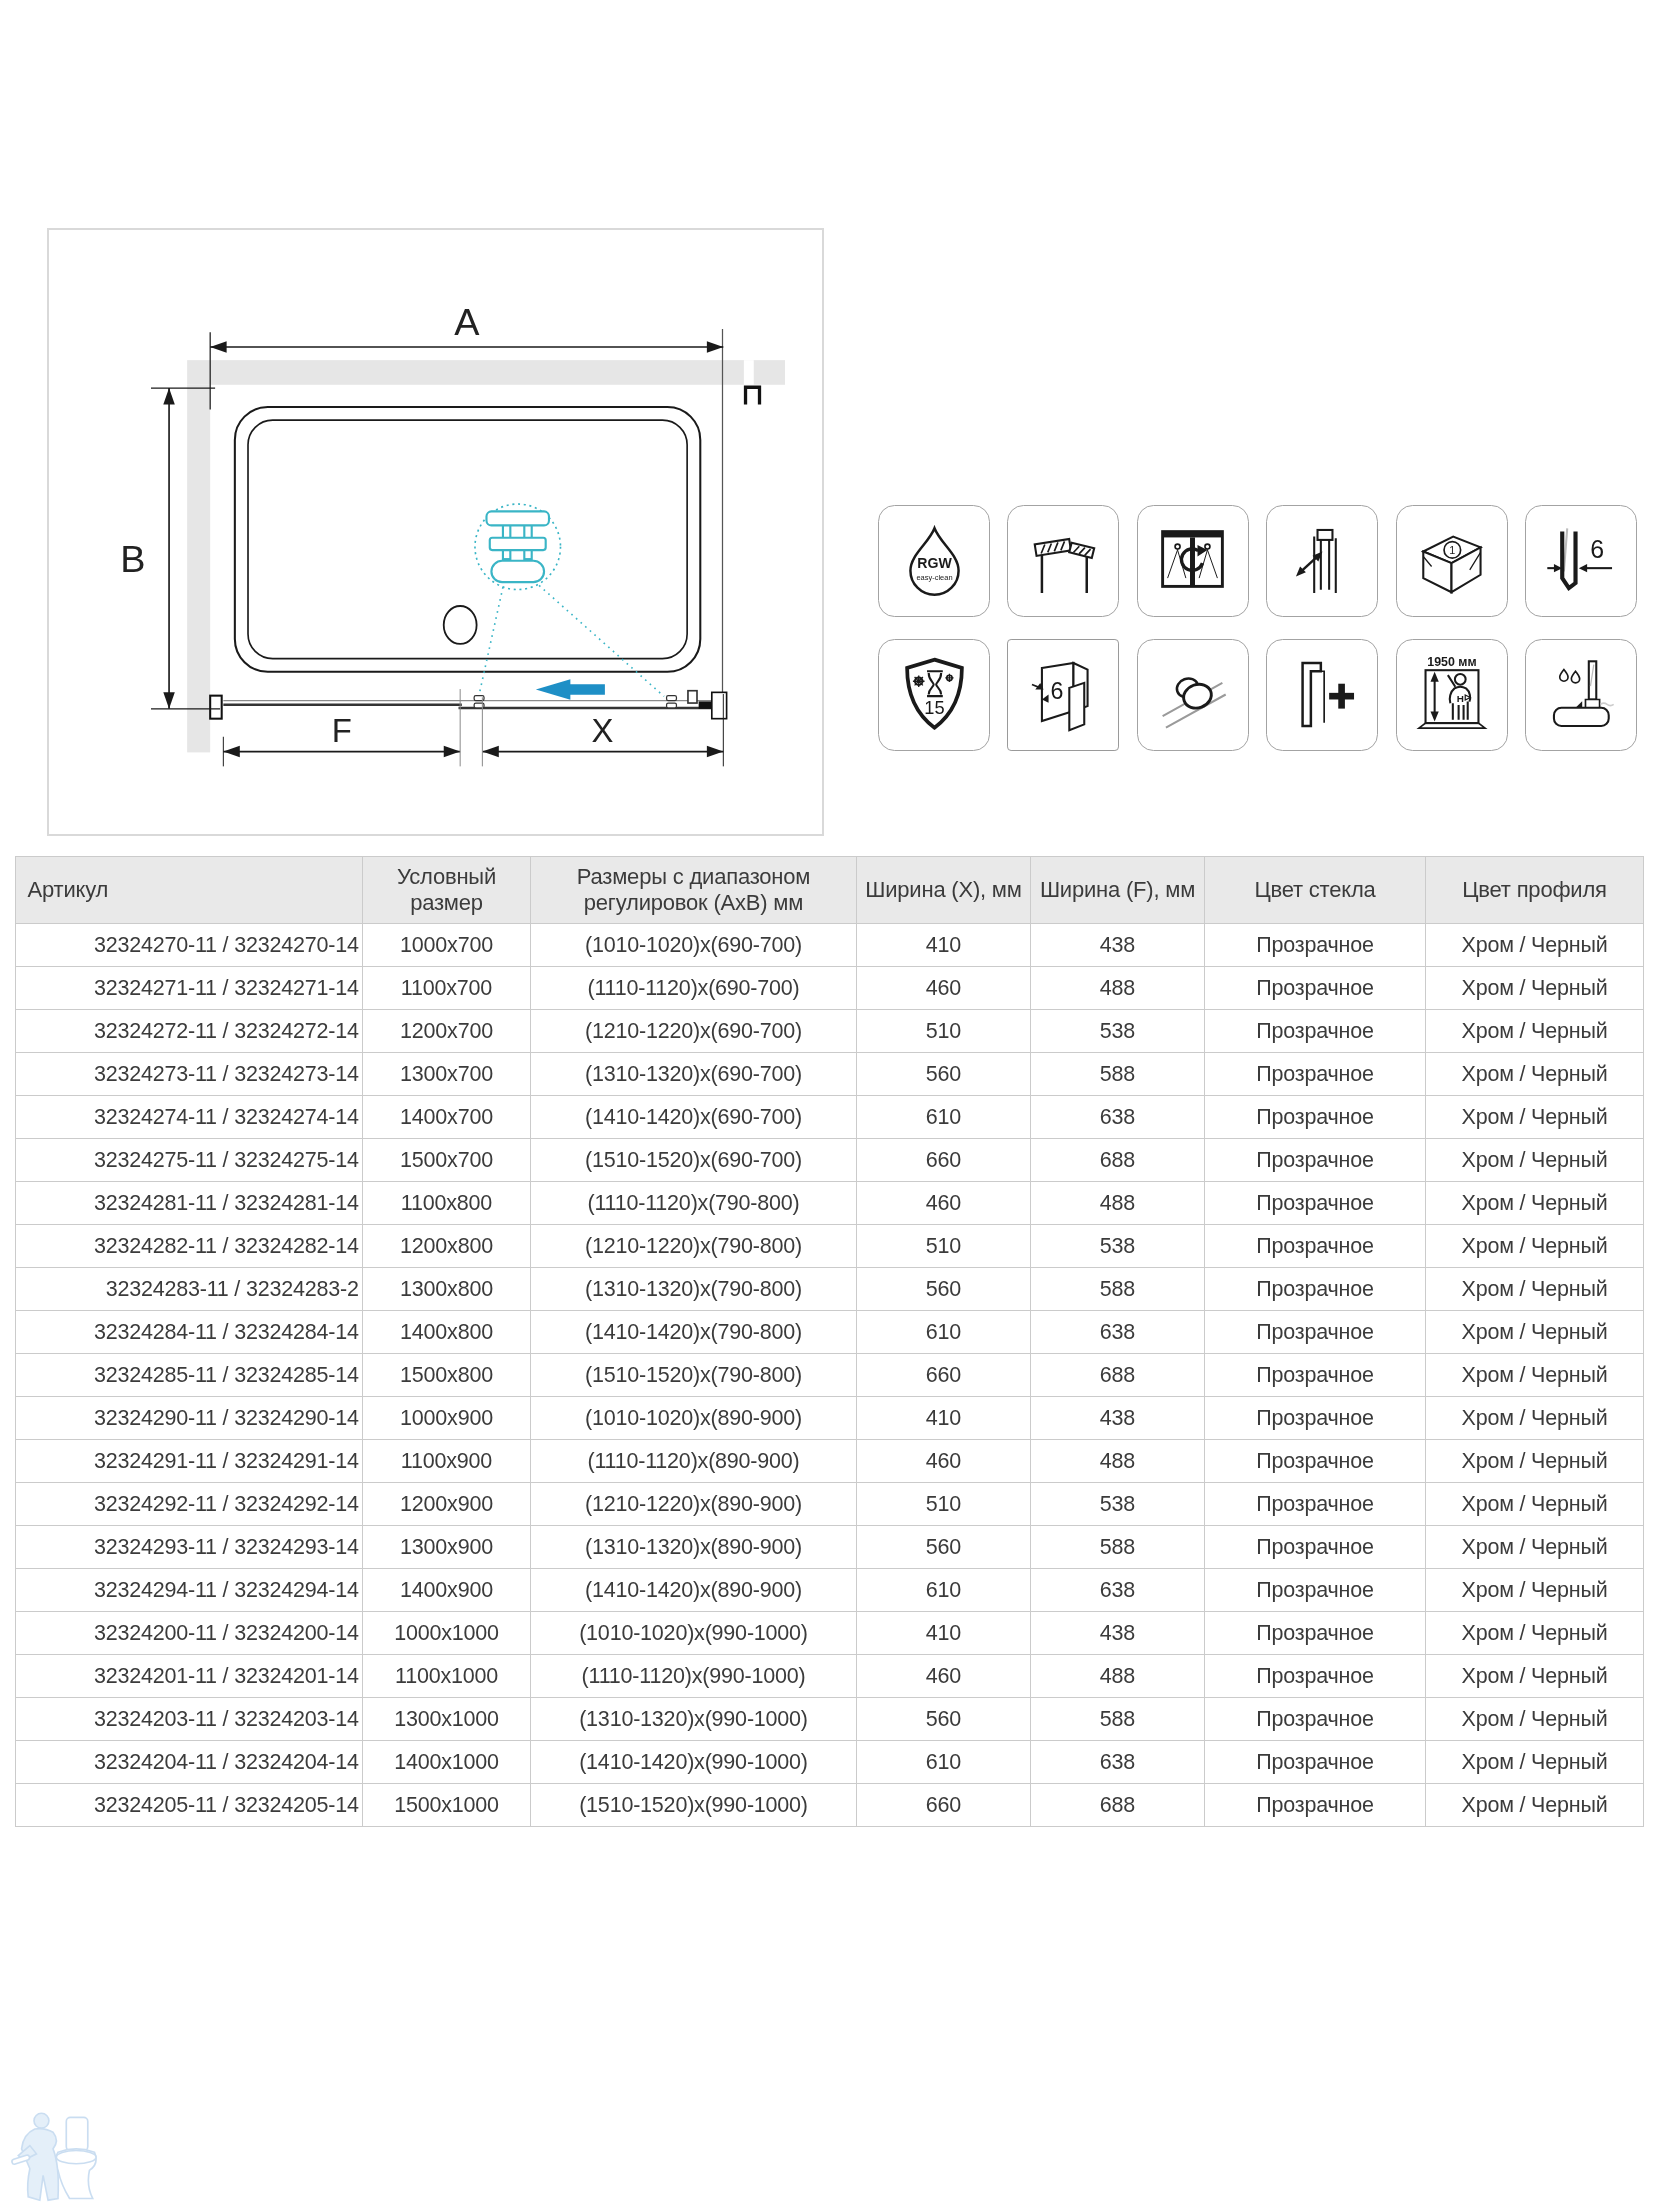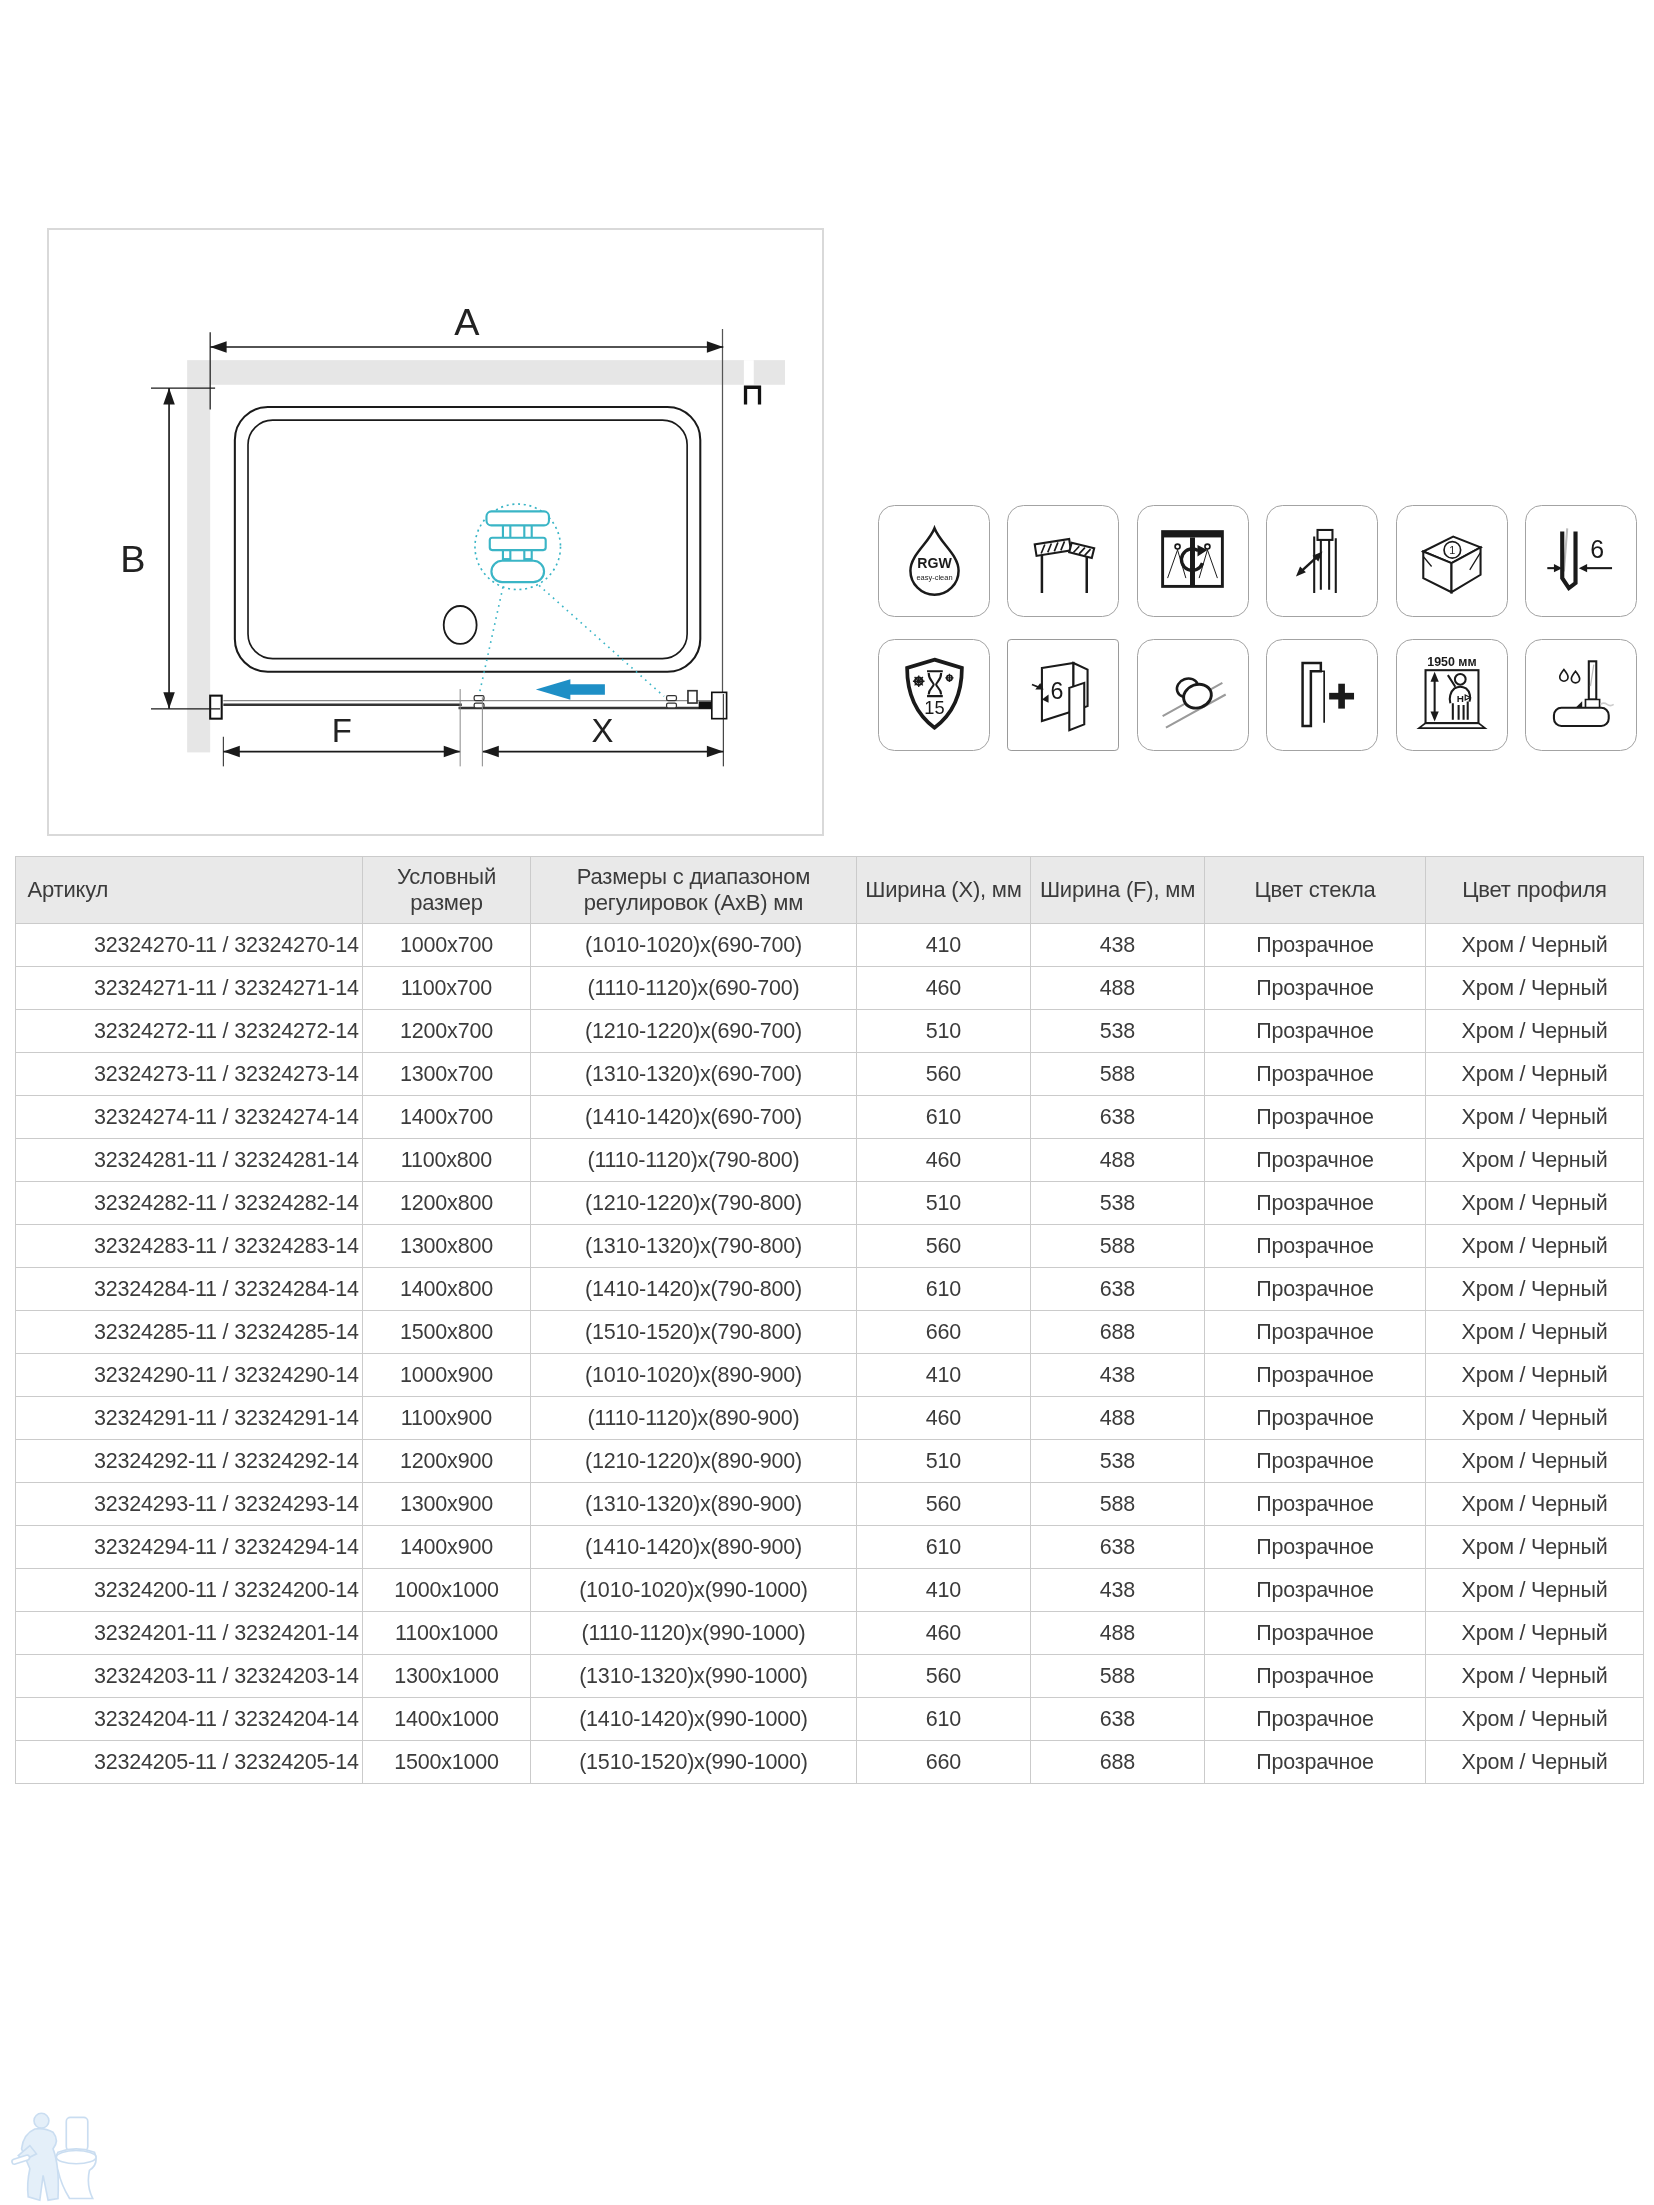--- a/index.html
+++ b/index.html
@@ -312,39 +312,48 @@
       <tr>
         <td class="col-article">32324274-11 / 32324274-14</td>
         <td>1400x700</td>
         <td>(1410-1420)x(690-700)</td>
         <td>610</td>
         <td>638</td>
         <td>Прозрачное</td>
         <td>Хром / Черный</td>
       </tr>
       <tr>
+        <td class="col-article">32324275-11 / 32324275-14</td>
+        <td>1500x700</td>
+        <td>(1510-1520)x(690-700)</td>
+        <td>660</td>
+        <td>688</td>
+        <td>Прозрачное</td>
+        <td>Хром / Черный</td>
+      </tr>
+      <tr>
         <td class="col-article">32324281-11 / 32324281-14</td>
         <td>1100x800</td>
         <td>(1110-1120)x(790-800)</td>
         <td>460</td>
         <td>488</td>
         <td>Прозрачное</td>
         <td>Хром / Черный</td>
       </tr>
       <tr>
         <td class="col-article">32324282-11 / 32324282-14</td>
         <td>1200x800</td>
         <td>(1210-1220)x(790-800)</td>
         <td>510</td>
         <td>538</td>
         <td>Прозрачное</td>
         <td>Хром / Черный</td>
       </tr>
       <tr>
-        <td class="col-article">32324283-11 / 32324283-14</td>
+        <td class="col-article">32324283-11 / 32324283-2</td>
         <td>1300x800</td>
         <td>(1310-1320)x(790-800)</td>
         <td>560</td>
         <td>588</td>
         <td>Прозрачное</td>
         <td>Хром / Черный</td>
       </tr>
       <tr>
         <td class="col-article">32324284-11 / 32324284-14</td>
         <td>1400x800</td>

